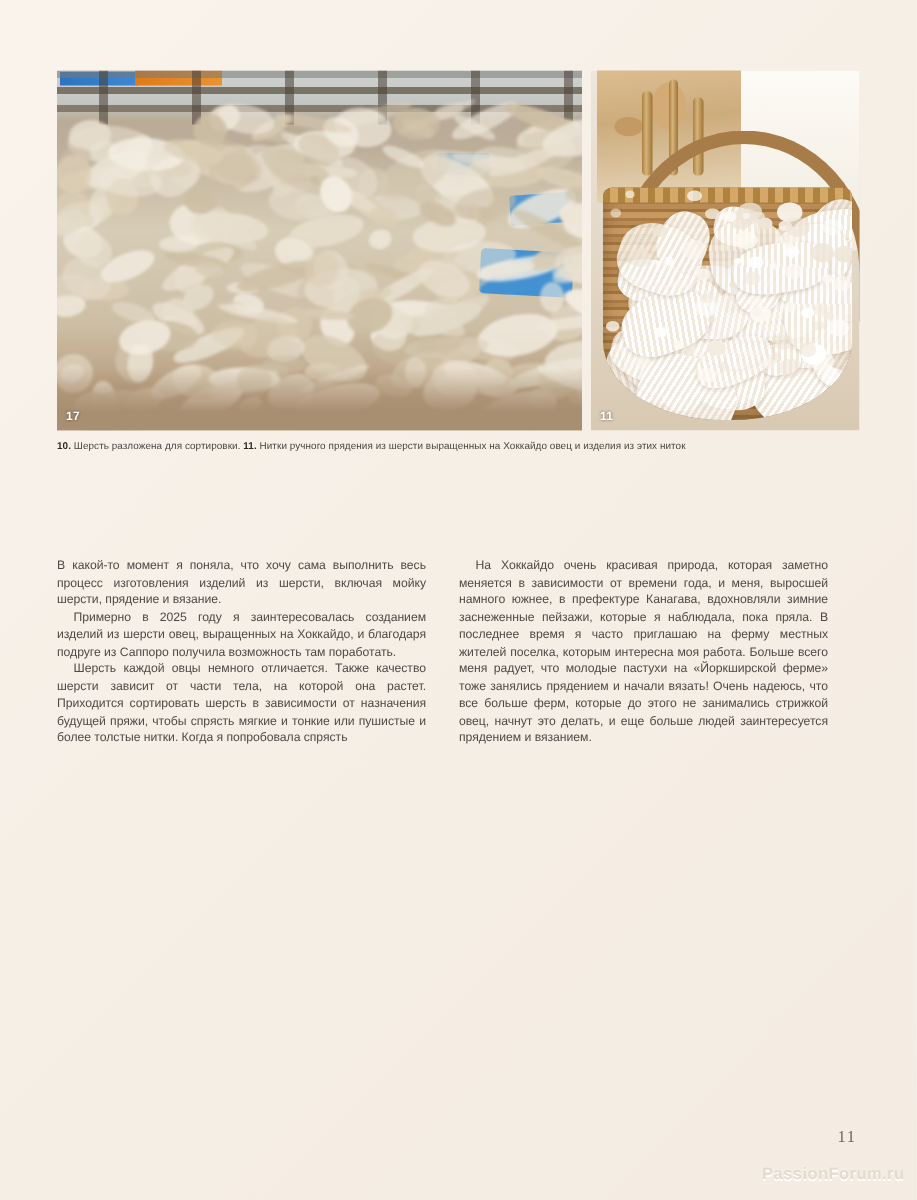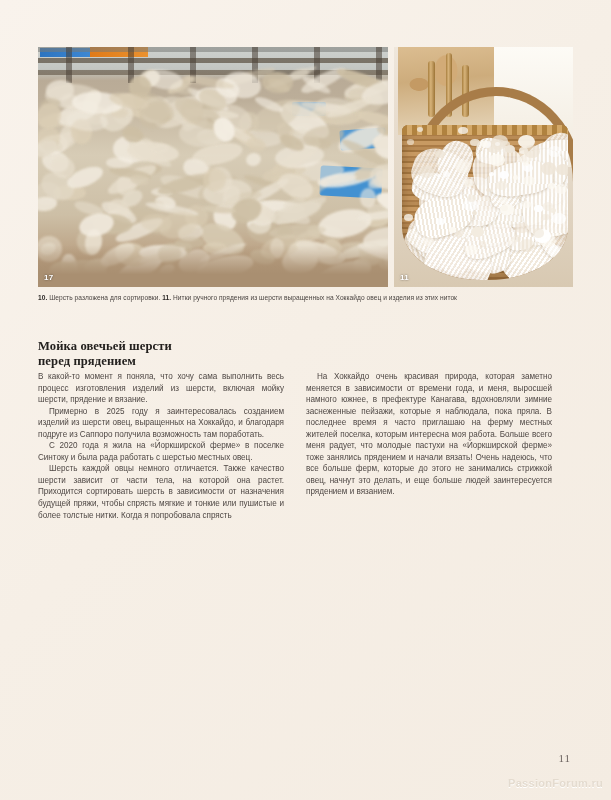--- a/index.html
+++ b/index.html
@@ -627,27 +627,25 @@
             <div class="yarn" style="left: 130.546px; top: 103.456px; width: 11.417px; height: 9.13362px; background: rgb(239, 230, 216); opacity: 0.588168;"></div>
           </div>
       </div>
       <span class="badge">11</span>
     </div>
 
   </div>
 
   <div class="caption"><b>10.</b><span> Шерсть разложена для сортировки. </span><b>11.</b><span> Нитки ручного прядения из шерсти выращенных на Хоккайдо овец и изделия из этих ниток</span></div>
 
-  <h1 class="heading"><span>Мойка овечьей шерсти</span><br><span>перед прядением</span></h1>
 
   <div class="cols">
     <div class="col" id="col-left">
         <p class="noindent">В какой-то момент я поняла, что хочу сама выполнить весь процесс изготовления изделий из шерсти, включая мойку шерсти, прядение и вязание.</p>
         <p>Примерно в 2025 году я заинтересовалась созданием изделий из шерсти овец, выращенных на Хоккайдо, и благодаря подруге из Саппоро получила возможность там поработать.</p>
-        <p>С 2020 года я жила на «Йоркширской ферме» в поселке Синтоку и была рада работать с шерстью местных овец.</p>
         <p>Шерсть каждой овцы немного отличается. Также качество шерсти зависит от части тела, на которой она растет. Приходится сортировать шерсть в зависимости от назначения будущей пряжи, чтобы спрясть мягкие и тонкие или пушистые и более толстые нитки. Когда я попробовала спрясть</p>
       </div>
     <div class="col" id="col-right">
         <p>На Хоккайдо очень красивая природа, которая заметно меняется в зависимости от времени года, и меня, выросшей намного южнее, в префектуре Канагава, вдохновляли зимние заснеженные пейзажи, которые я наблюдала, пока пряла. В последнее время я часто приглашаю на ферму местных жителей поселка, которым интересна моя работа. Больше всего меня радует, что молодые пастухи на «Йоркширской ферме» тоже занялись прядением и начали вязать! Очень надеюсь, что все больше ферм, которые до этого не занимались стрижкой овец, начнут это делать, и еще больше людей заинтересуется прядением и вязанием.</p>
       </div>
   </div>
 
   <div class="pagenum">11</div>
   <div class="watermark">PassionForum.ru</div>
 

